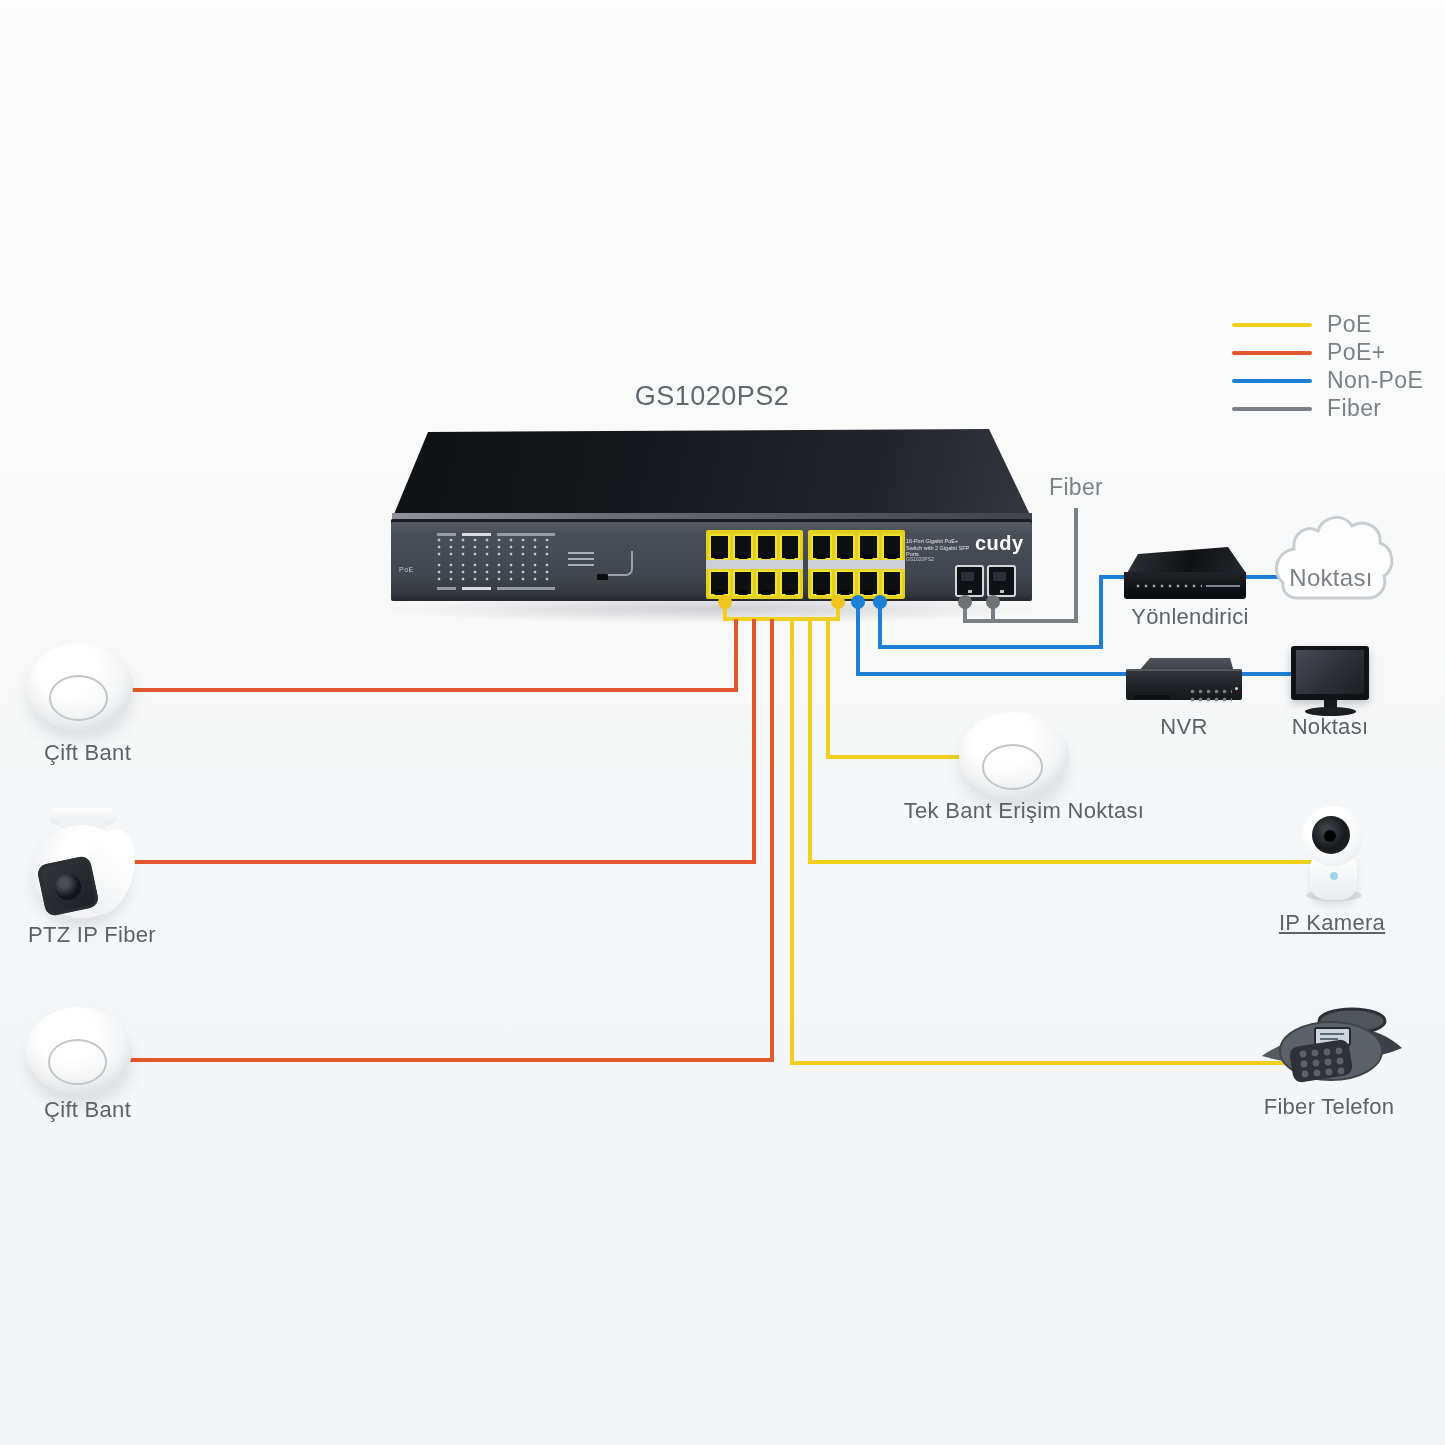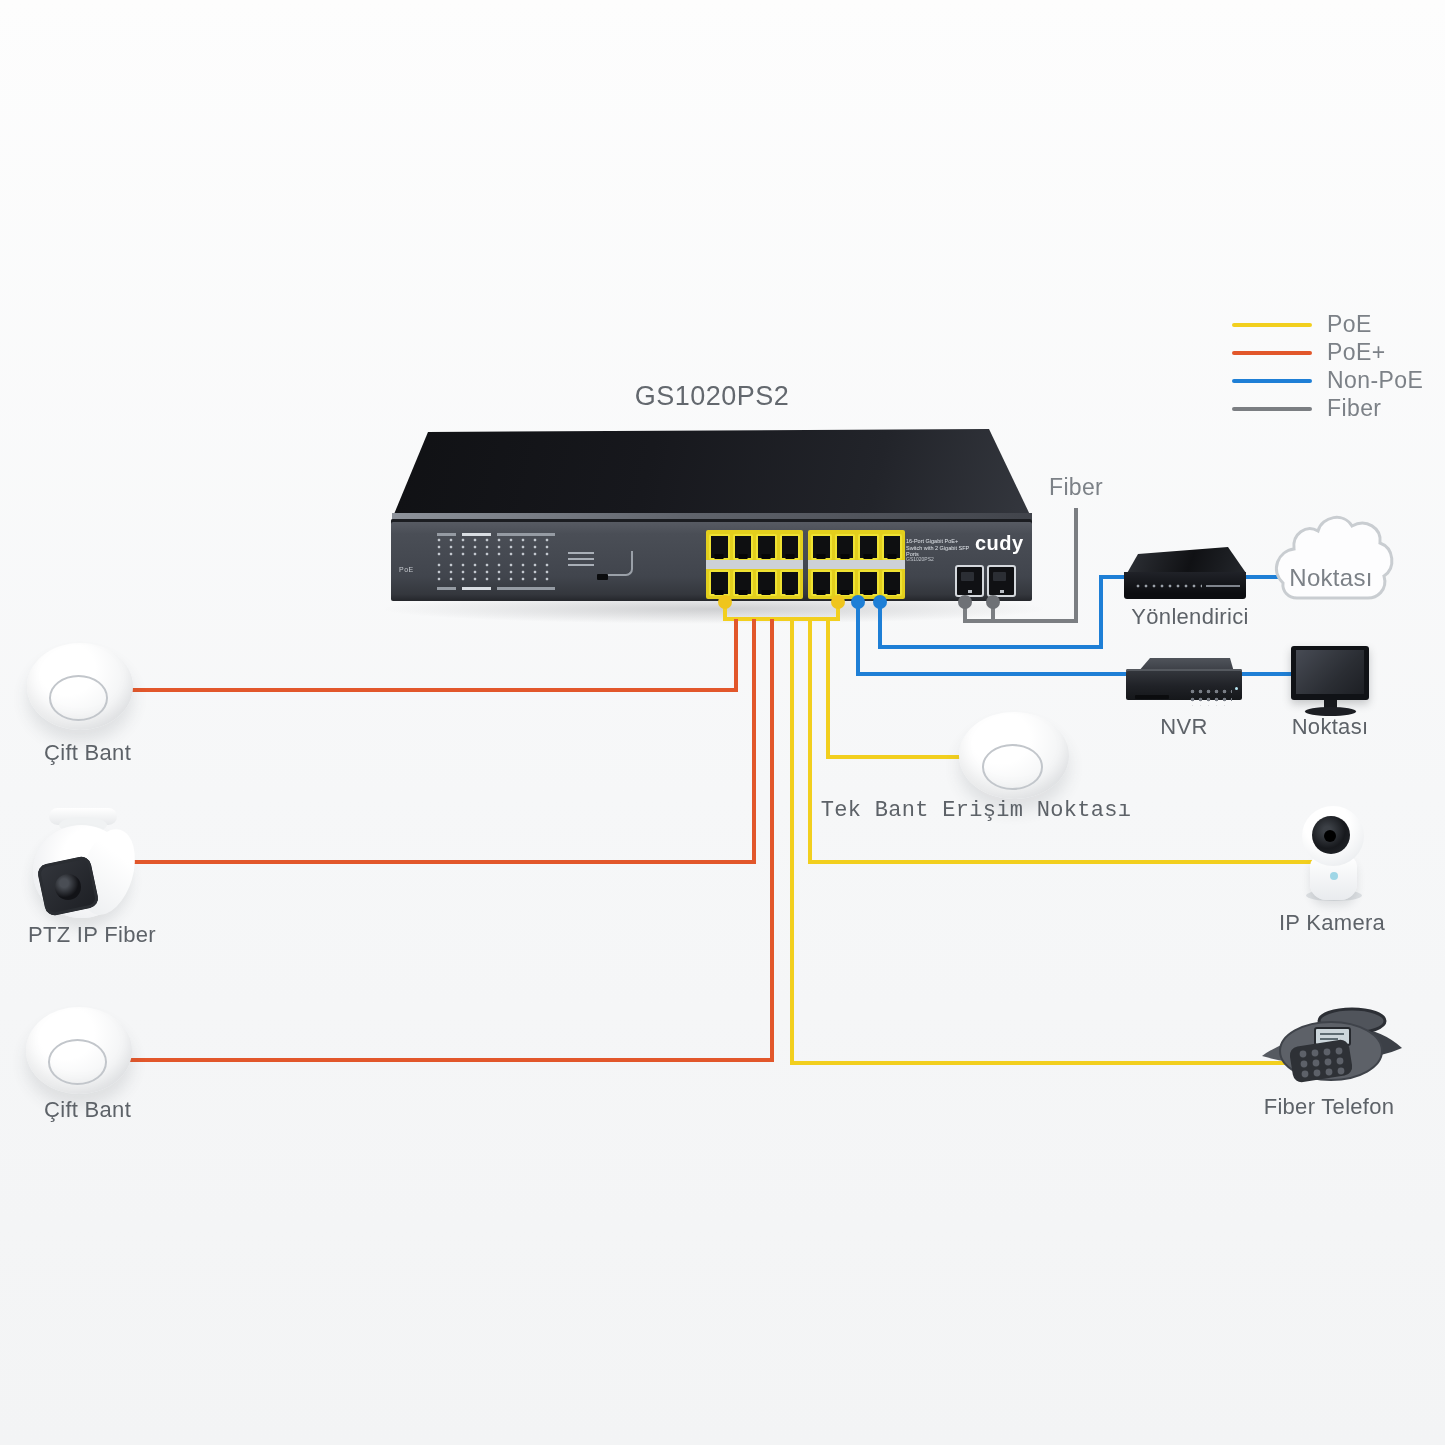--- a/index.html
+++ b/index.html
@@ -274,21 +274,21 @@
 <div class="label" style="left:28px;top:922px;">PTZ IP Fiber</div>
 
 <div class="ap" style="left:26px;top:1007px;">
   <div class="ap-ring"></div>
 </div>
 <div class="label" style="left:44px;top:1097px;">Çift Bant</div>
 
 <div class="ap" style="left:959px;top:712px;width:110px;">
   <div class="ap-ring"></div>
 </div>
-<div class="label centered" style="left:976px;top:798px;font-family:Liberation Mono, monospace;">Tek Bant Erişim Noktası</div>
+<div class="label centered" style="left:1024px;top:798px;">Tek Bant Erişim Noktası</div>
 
 <div class="abs router">
   <div class="router-top"></div>
   <div class="router-front">
     <div class="router-leds"></div>
     <div class="router-brand"></div>
     <div class="router-text"></div>
   </div>
 </div>
 <div class="label centered" style="left:1190px;top:604px;">Yönlendirici</div>
@@ -319,21 +319,21 @@
 <div class="label centered" style="left:1330px;top:714px;">Noktası</div>
 
 <div class="abs ipcam">
   <div class="ipcam-base"></div>
   <div class="ipcam-body"></div>
   <div class="ipcam-head"></div>
   <div class="ipcam-lens"></div>
   <div class="ipcam-pupil"></div>
   <div class="ipcam-dot"></div>
 </div>
-<div class="label centered" style="left:1332px;top:910px;">IP Kamera</div>
+<div class="label centered" style="left:1332px;top:910px;text-decoration:underline;">IP Kamera</div>
 
 <svg class="abs voip-svg" width="148" height="88" viewBox="0 0 148 88">
   <path d="M4 52 Q22 38 56 32 L52 60 Q24 58 4 52 Z" fill="#565a61"></path>
   <path d="M144 44 Q124 26 98 24 L96 54 Q122 54 144 44 Z" fill="#3c4047"></path>
   <ellipse cx="94" cy="17" rx="33" ry="12" fill="#50545b" stroke="#2c2f35" stroke-width="3"></ellipse>
   <ellipse cx="73" cy="47" rx="51" ry="29" fill="#5d6168" stroke="#3f434a" stroke-width="2"></ellipse>
   <rect x="57" y="24" width="35" height="17" rx="2" fill="#ccd6db" stroke="#26292e" stroke-width="2"></rect>
   <line x1="62" y1="30" x2="86" y2="30" stroke="#5d6b72" stroke-width="2"></line>
   <line x1="62" y1="35" x2="80" y2="35" stroke="#5d6b72" stroke-width="2"></line>
   <rect x="33" y="39" width="60" height="36" rx="9" fill="#2e3136" transform="rotate(-9 63 57)"></rect>

